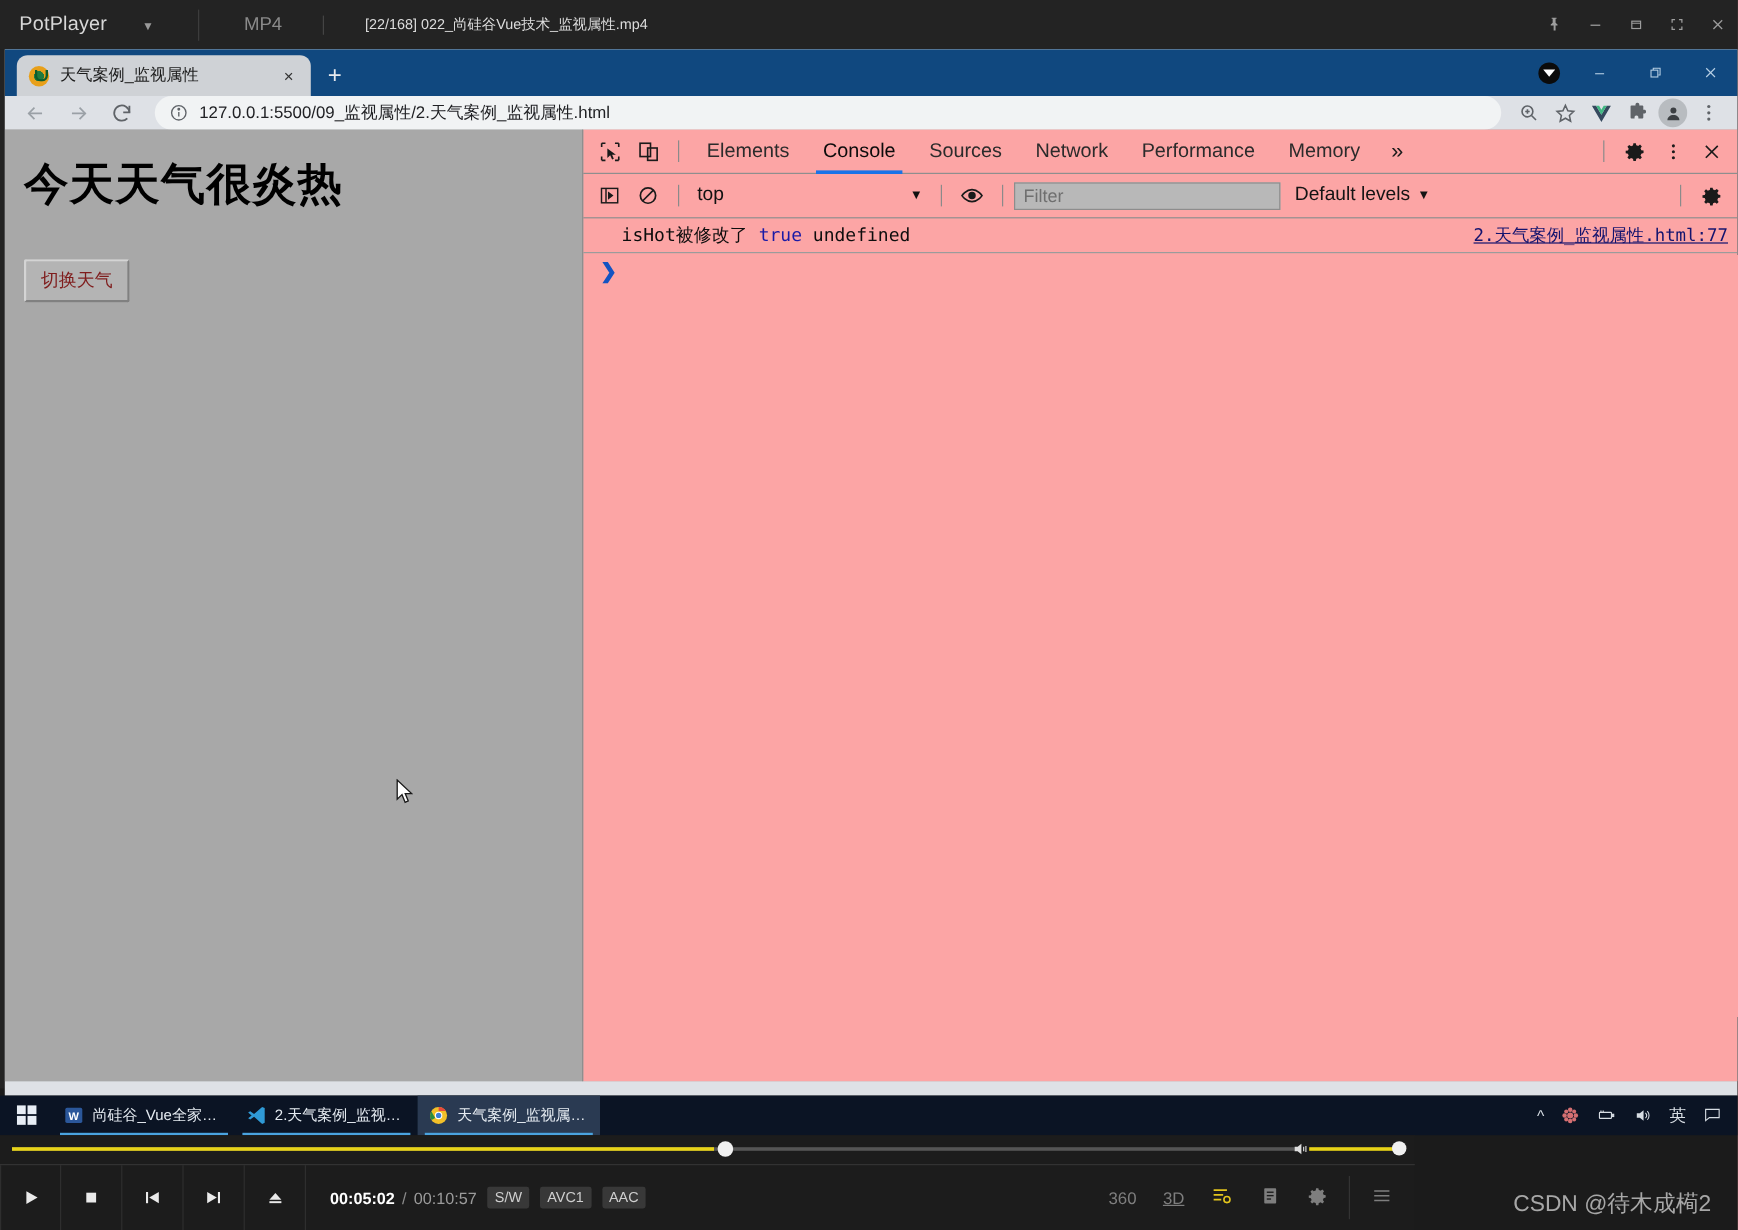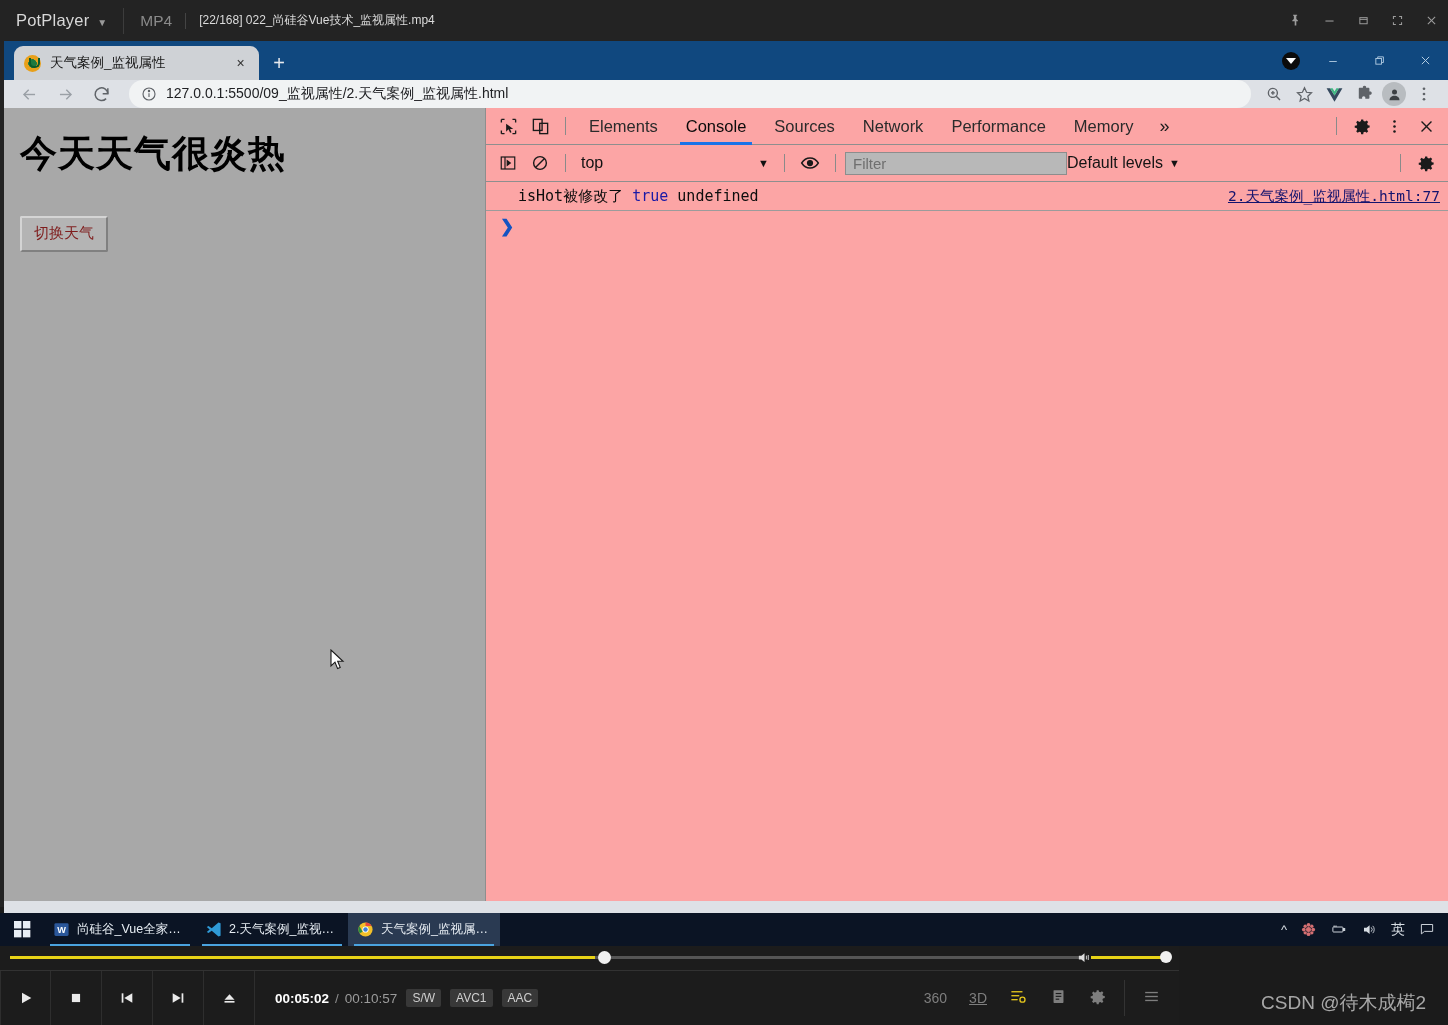--- a/index.html
+++ b/index.html
@@ -8,21 +8,21 @@
     overflow: hidden;
     font-family: "Liberation Sans", sans-serif;
     background: #1b1b1b;
   }
   #app { position: relative; width: 1448px; height: 1025px; }
 
   
   .pot-titlebar {
     position: absolute; top: 0; left: 0; width: 1448px; height: 41px;
     background: #232323;
-    display: flex; align-items: center;
+    display: flex; align-items: center; gap: 21px;
   }
   .pot-logo {
     color: #d8d8d8; font-size: 16.5px; padding-left: 16px;
     letter-spacing: .2px;
   }
   .pot-caret {
     color: #9a9a9a; font-size: 10px; margin-left: 8px; margin-top: 3px;
   }
   .pot-div {
     width: 1px; height: 26px; background: #3c3c3c; margin: 0 16px;
@@ -192,21 +192,21 @@
   }
   .ctx-select .caret { margin-left: auto; font-size: 11px; }
   .filter-input {
     width: 222px; height: 23px; background: #b8b8b8;
     border: 1px solid #8d8d8d;
     font-size: 15px; color: #555; padding: 0 7px;
     font-family: "Liberation Sans", sans-serif;
   }
   .filter-input::placeholder { color: #6f6f6f; }
   .levels {
-    font-size: 16px; color: #141414; 
+    font-size: 16px; color: #141414; margin-left: 12px;
     display: flex; align-items: center;
   }
 
   .dt-console { flex: 1; overflow: hidden; }
   .console-row {
     display: flex; align-items: center; height: 29px;
     border-bottom: 1px solid #9b9b9b;
     padding-left: 14px; position: relative;
   }
   .console-msg {

